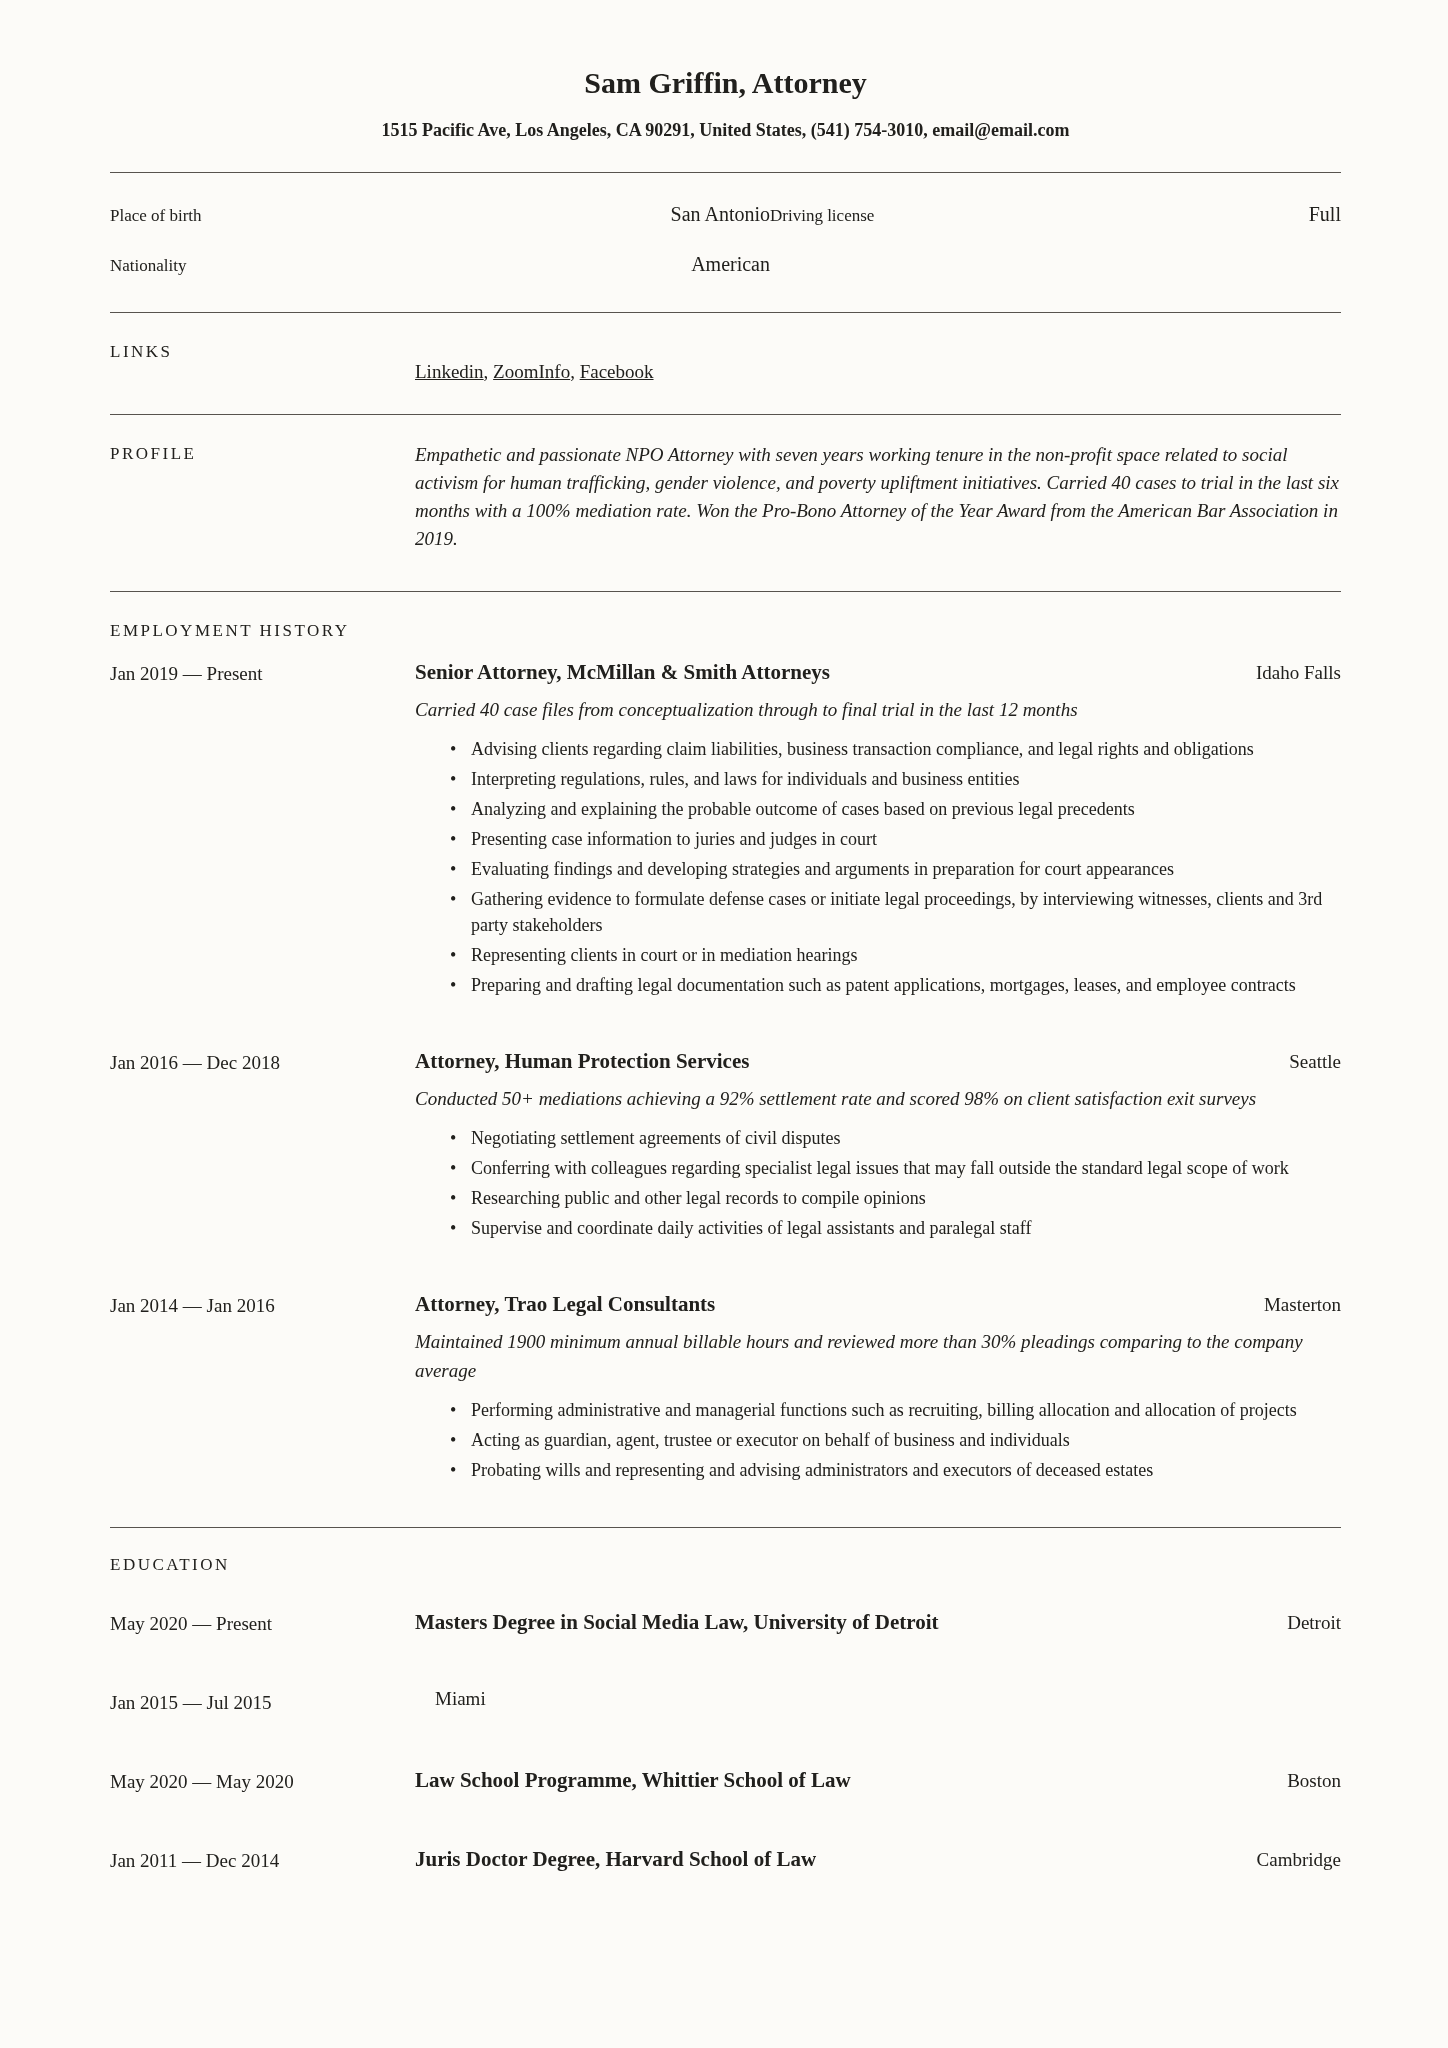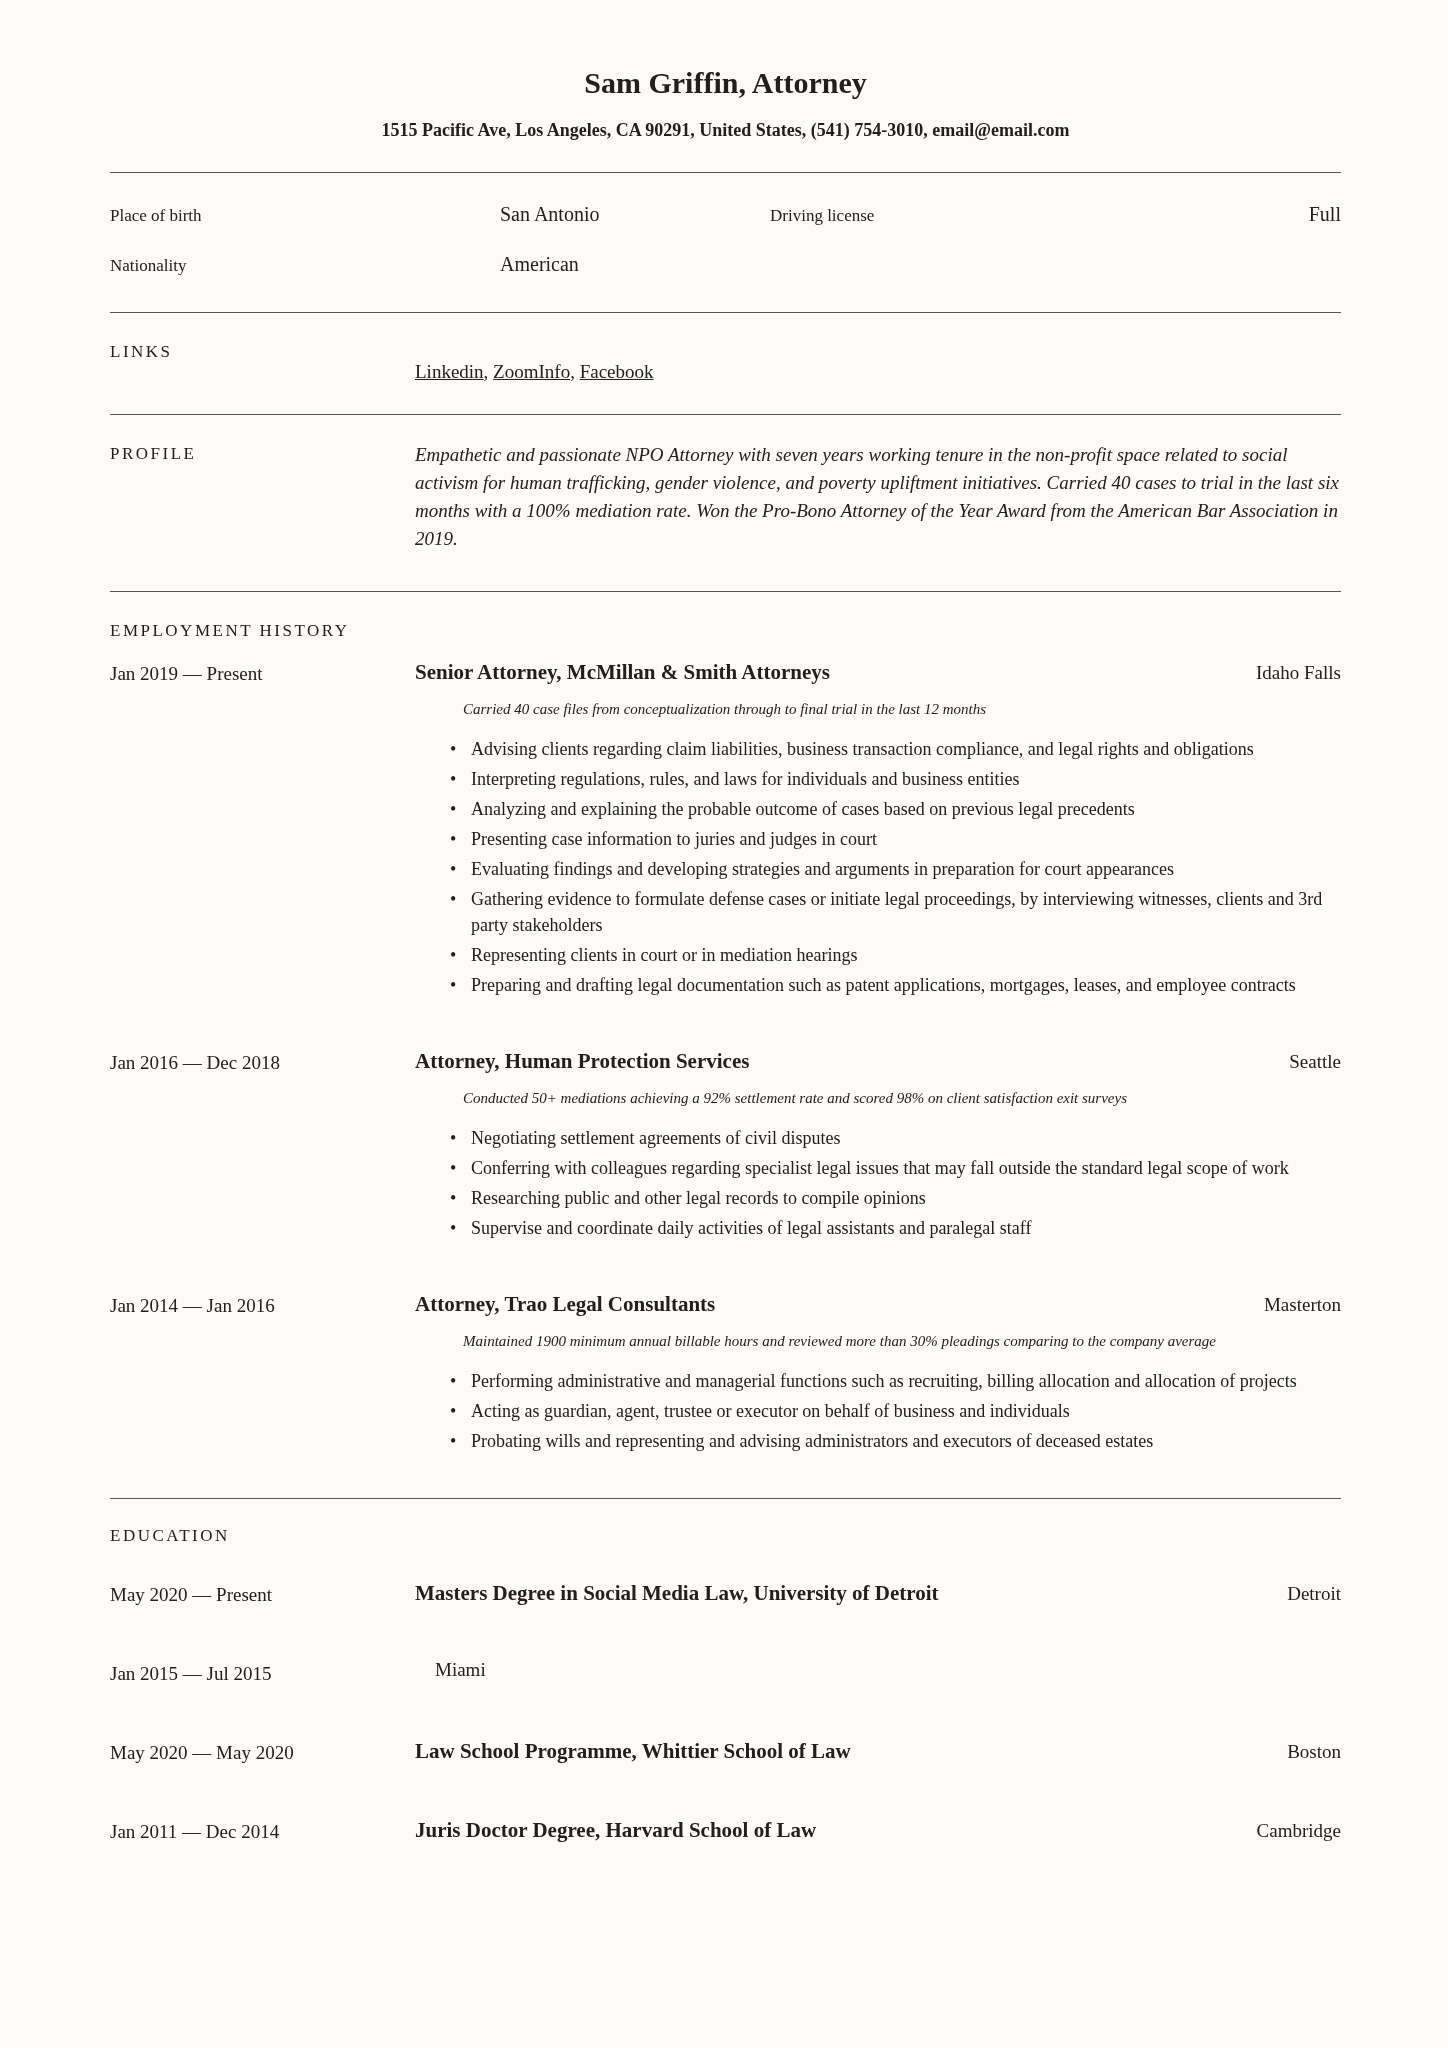--- a/index.html
+++ b/index.html
@@ -19,21 +19,21 @@
 
   hr.rule { border:none; border-top:1px solid #57534e; margin:0; }
 
   
   .details {
     display:grid; grid-template-columns:390px 270px 1fr auto;
     row-gap:27px; align-items:baseline;
     margin:30px 0 36px 0;
   }
   .d-label { font-size:17px; }
-  .d-value { font-size:20px; text-align:left; }
+  .d-value { font-size:20px; text-align:right; }
   .d-value.right { text-align:right; }
 
   
   .two-col { display:grid; grid-template-columns:305px 1fr; align-items:start; }
   .sec-heading {
     font-size:17px; font-weight:normal; letter-spacing:2.5px;
     line-height:25px; color:#21201d;
   }
   .sec-heading.block { margin-bottom:16px; }
 
@@ -46,21 +46,21 @@
   .italic { font-style:italic; }
   .profile-text { font-size:19px; line-height:28px; }
 
   
   .employment-section { margin:26px 0 40px 0; }
   .dates { font-size:19px; line-height:25px; padding-top:2px; }
   .job + .job { margin-top:46px; }
   .job-head { display:flex; justify-content:space-between; align-items:baseline; }
   .job-title { font-size:21px; font-weight:bold; line-height:26px; }
   .job-loc { font-size:19px; font-weight:normal; text-align:right; white-space:nowrap; padding-left:20px; }
-  .job-summary { font-size:15px; line-height:29px; margin-top:10px;margin-left:48px; }
+  .job-summary { font-size:19px; line-height:29px; margin-top:10px; }
   .bullets { list-style:none; margin-top:12px; padding-left:35px; }
   .bullets li {
     position:relative; padding-left:21px;
     font-size:18px; line-height:26px; margin-bottom:4px;
   }
   .bullets li::before { content:"\2022"; position:absolute; left:0; }
 
   
   .education-section { margin:24px 0 0 0; }
   .education-section .sec-heading.block { margin-bottom:0; }

